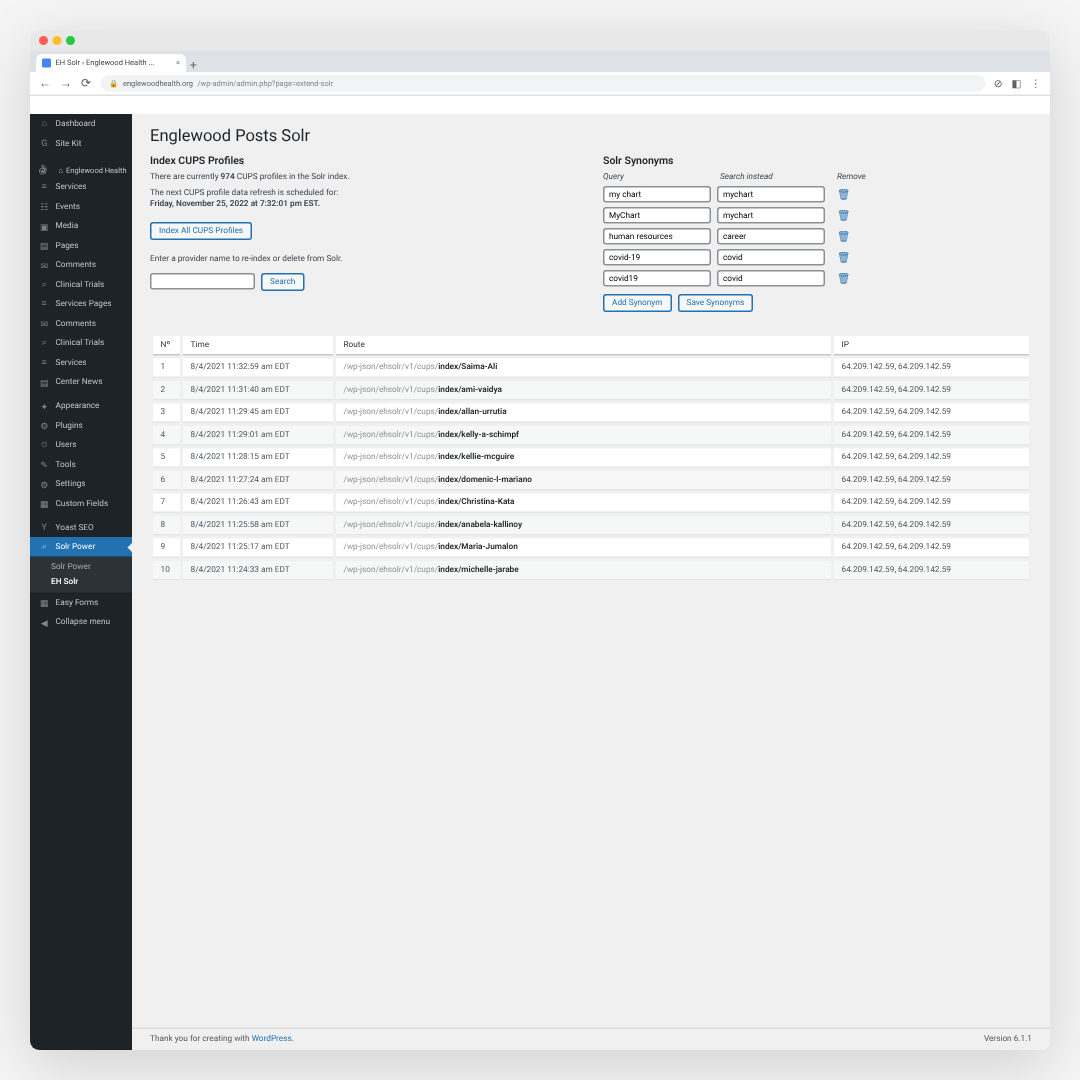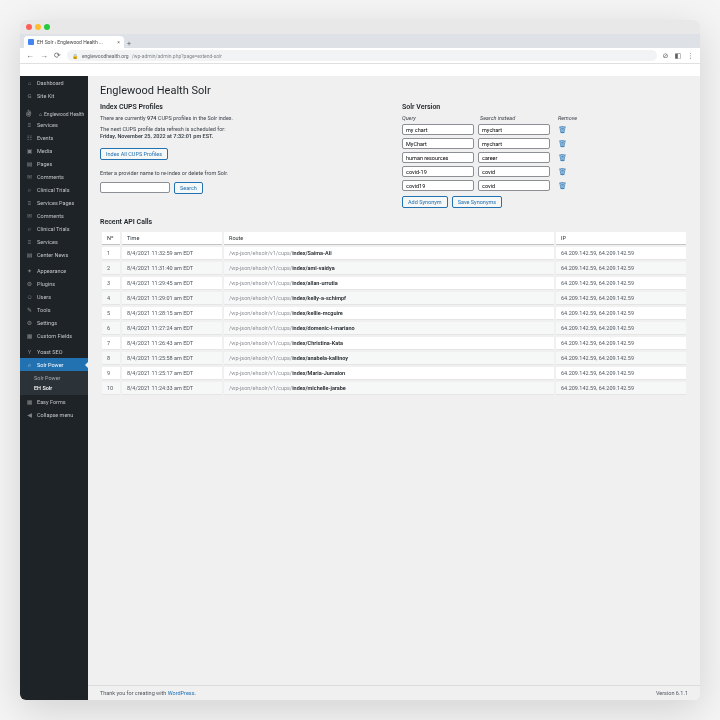--- a/index.html
+++ b/index.html
@@ -199,21 +199,21 @@
             <span class="mi-ico">▦</span>
             <span>Easy Forms</span>
           </div>
           <div class="menu-item">
             <span class="mi-ico">◀</span>
             <span>Collapse menu</span>
           </div>
         </div>
 
       <div class="main">
-        <h1>Englewood Health Solr</h1>
+        <h1>Englewood Posts Solr</h1>
 
         <div class="cols">
           <div class="col">
             <div class="section">
               <h2>Index CUPS Profiles</h2>
               <p class="desc">
                 <span>There are currently </span><b>974</b><span> CUPS profiles in the Solr index.</span>
               </p>
               <p class="desc">
                 <span>The next CUPS profile data refresh is scheduled for:</span><br>
@@ -227,21 +227,21 @@
               <p class="desc">Enter a provider name to re-index or delete from Solr.</p>
               <div class="search-row">
                 <input class="input" style="">
                 <span class="btn">Search</span>
               </div>
             </div>
           </div>
 
           <div class="col">
             <div class="section">
-              <h2>Solr Version</h2>
+              <h2>Solr Synonyms</h2>
               <div class="syn-hdr">
                 <div>Query</div>
                 <div>Search instead</div>
                 <div>Remove</div>
               </div>
               <div id="syn-rows">
                   <div class="syn-row">
                     <input class="input" value="my chart" style="">
                     <input class="input" value="mychart" style="">
                     <span class="trash">🗑</span>
@@ -269,21 +269,20 @@
                 </div>
               <div class="syn-btns">
                 <span class="btn">Add Synonym</span>
                 <span class="btn">Save Synonyms</span>
               </div>
             </div>
           </div>
         </div>
 
         <div class="section">
-          <h2>Recent API Calls</h2>
           <table class="table">
             <thead>
                 <tr>
               <th style="width:18px">Nº</th>
               <th style="width:100px">Time</th>
               <th>Route</th>
               <th style="width:130px">IP</th>
             </tr>
               </thead>
             <tbody id="api-rows">

